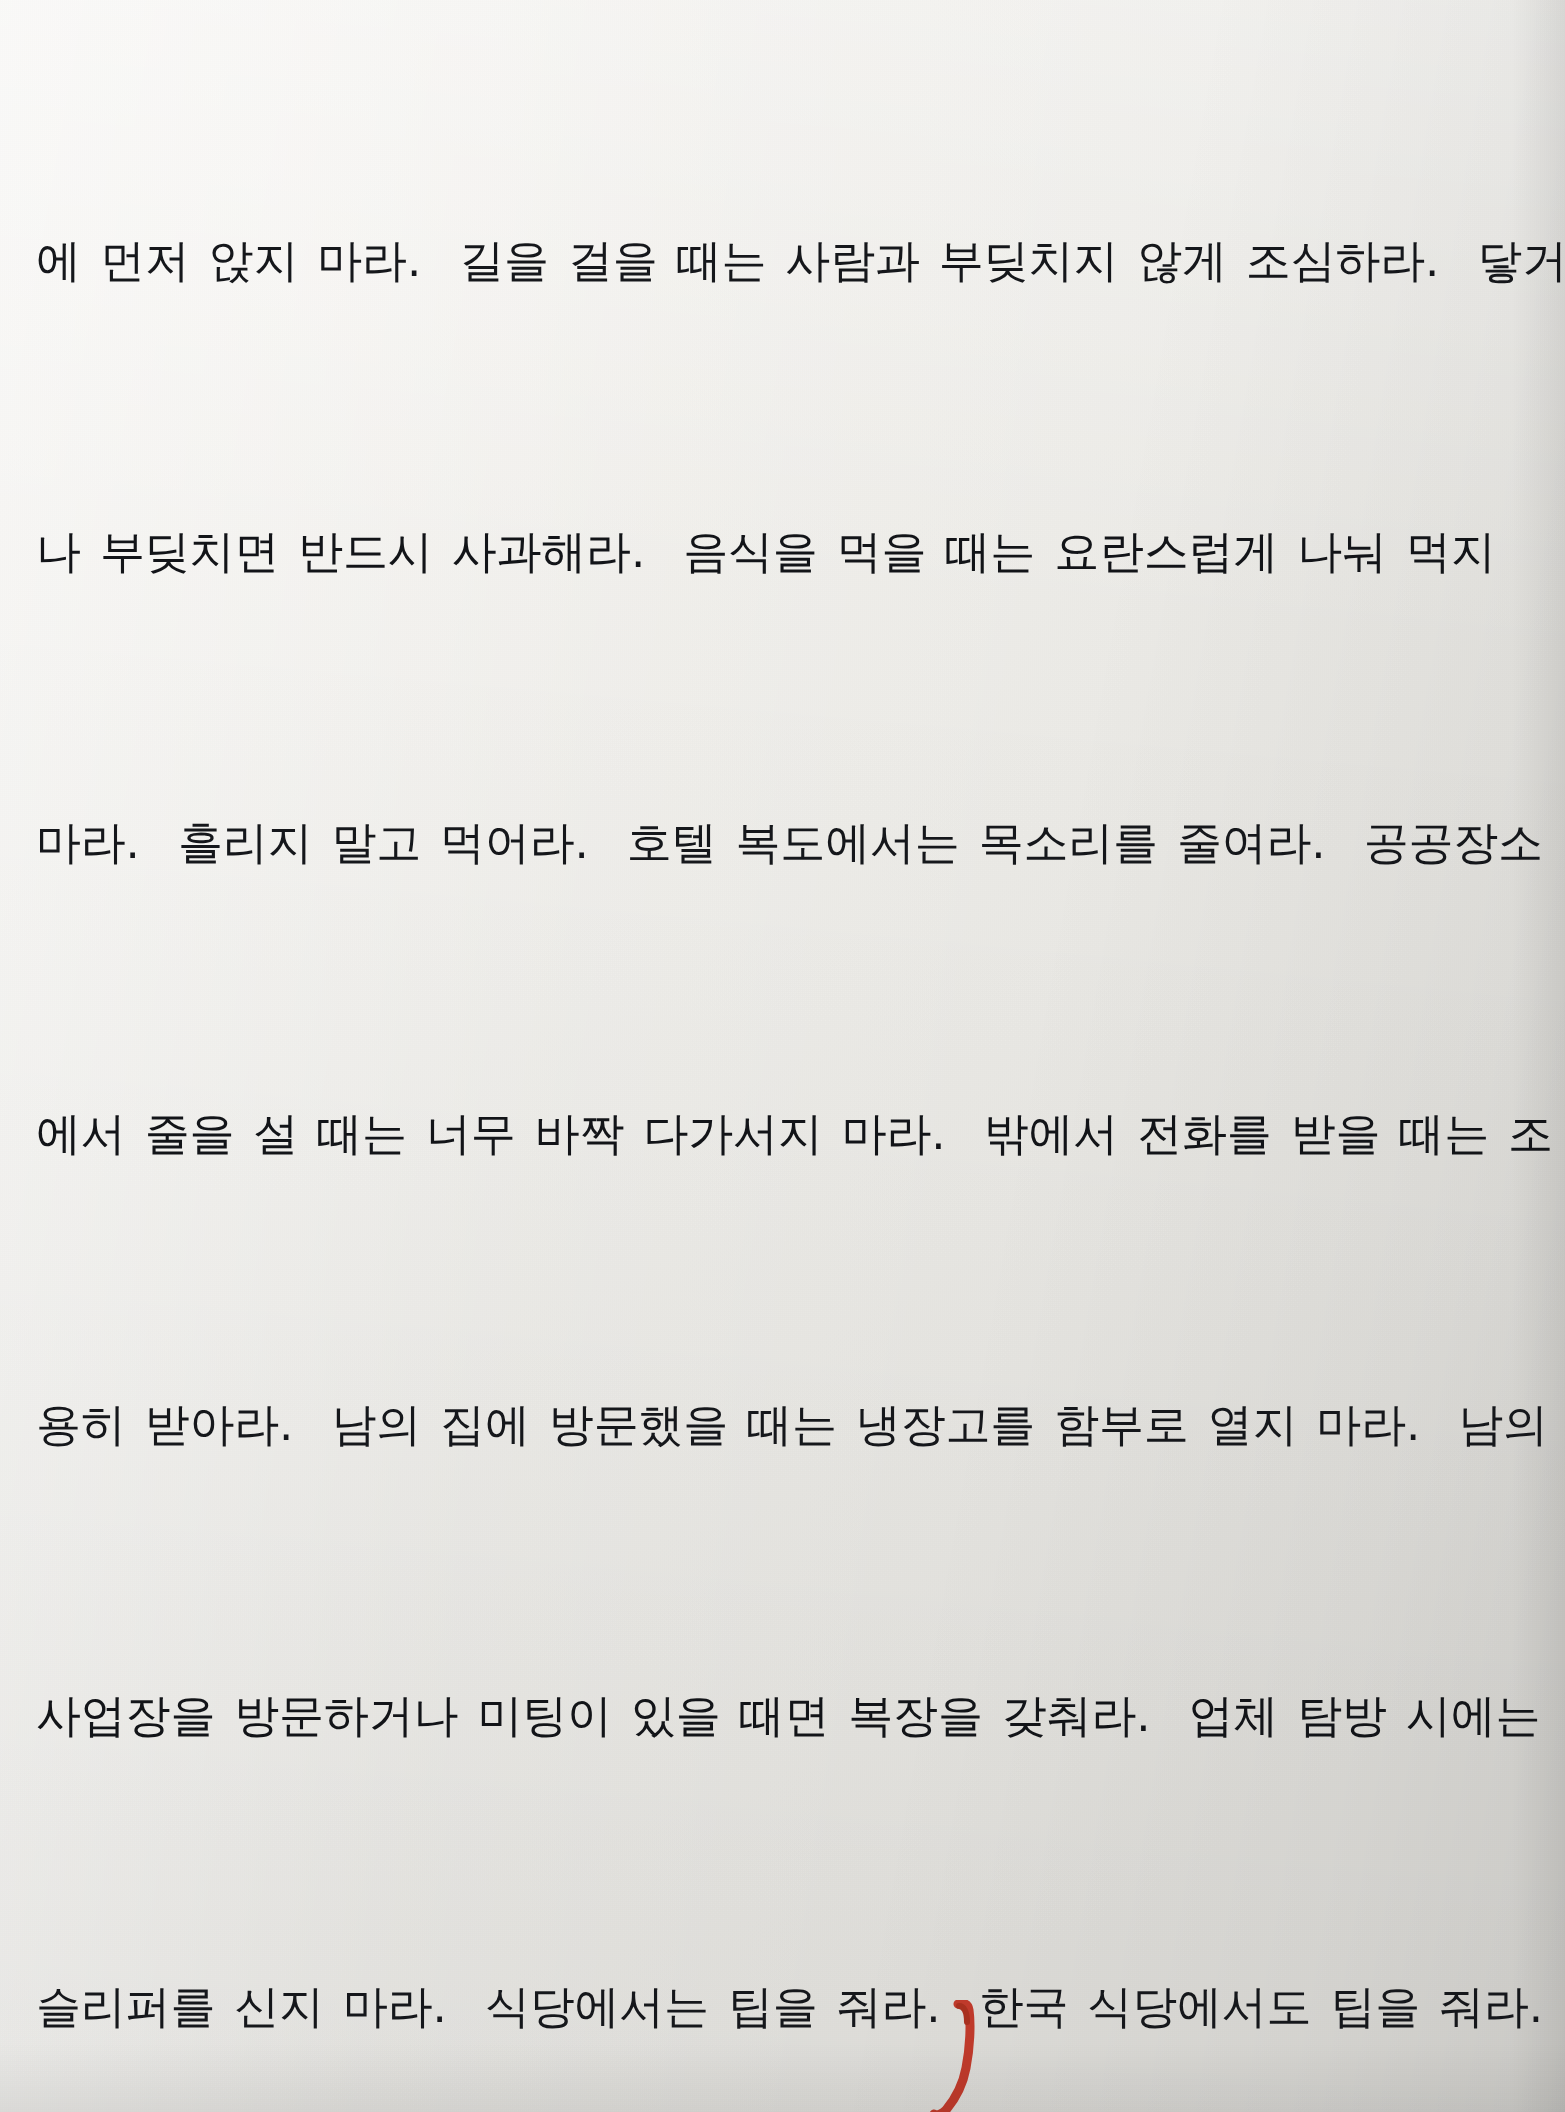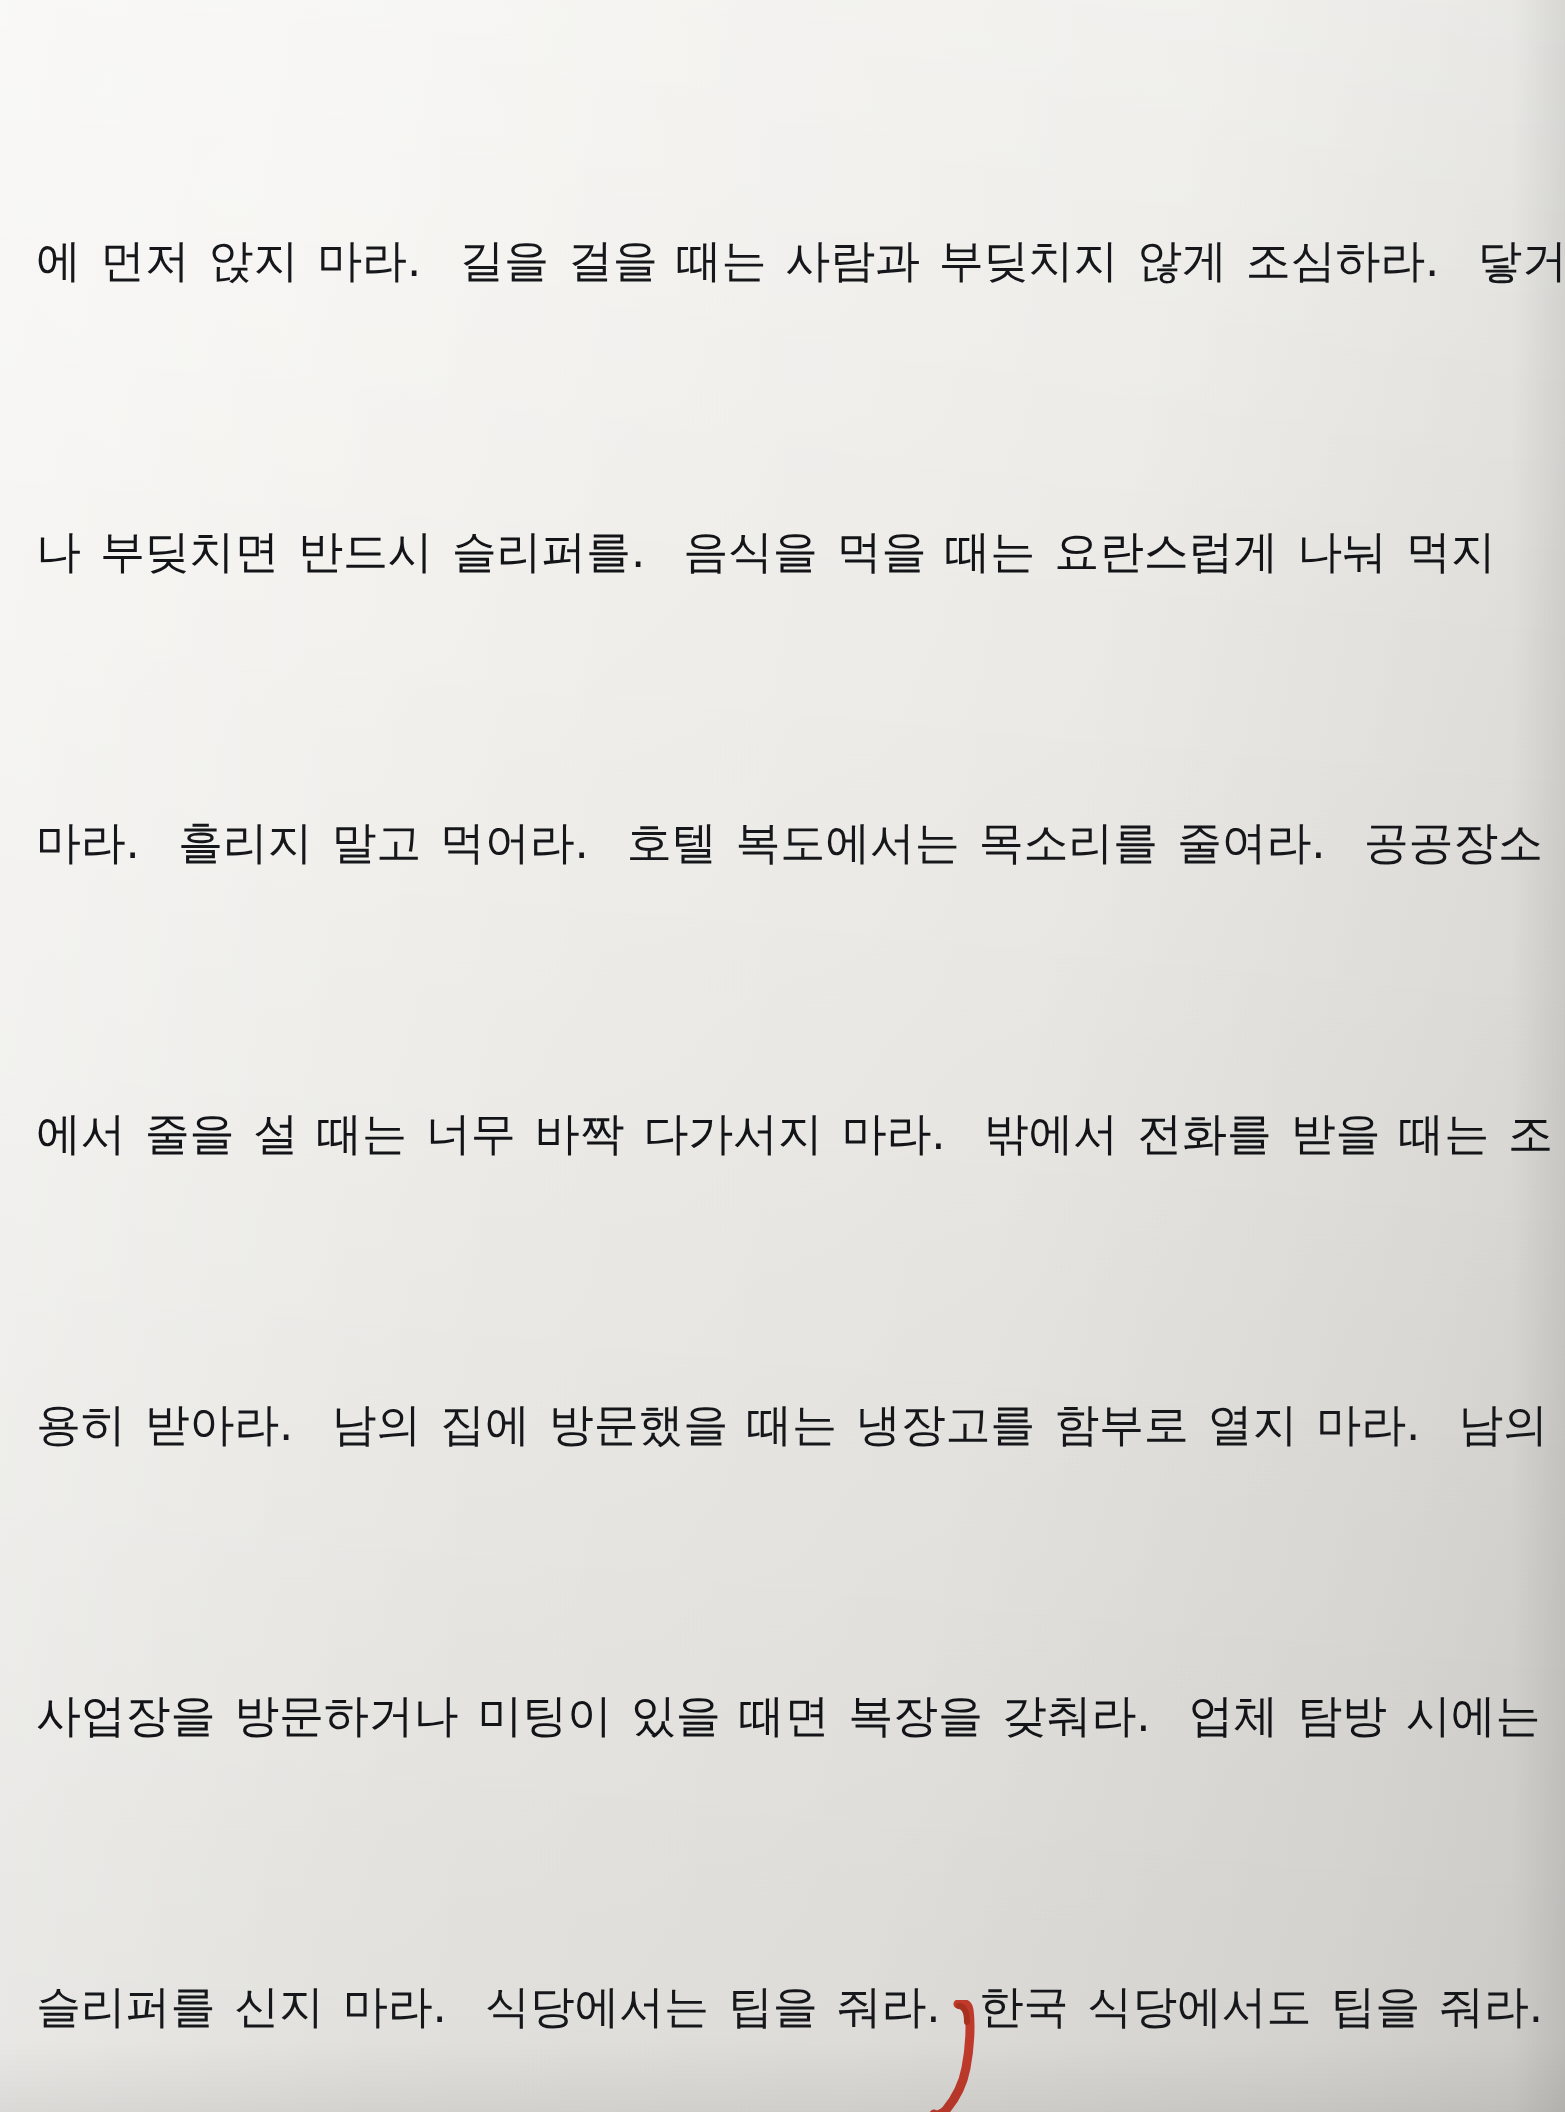--- a/index.html
+++ b/index.html
@@ -98,21 +98,21 @@
 </head>
 <body>
 
 <div id="page-scan">
 
   <div id="paper-shading"></div>
   <div id="paper-grain"></div>
 
   <div id="body-text">
     <span class="ln">에 먼저 앉지 마라.  길을 걸을 때는 사람과 부딪치지 않게 조심하라.  닿거</span>
-    <span class="ln">나 부딪치면 반드시 슬리퍼를.  음식을 먹을 때는 요란스럽게 나눠 먹지</span>
+    <span class="ln">나 부딪치면 반드시 사과해라.  음식을 먹을 때는 요란스럽게 나눠 먹지</span>
     <span class="ln">마라.  흘리지 말고 먹어라.  호텔 복도에서는 목소리를 줄여라.  공공장소</span>
     <span class="ln">에서 줄을 설 때는 너무 바짝 다가서지 마라.  밖에서 전화를 받을 때는 조</span>
     <span class="ln">용히 받아라.  남의 집에 방문했을 때는 냉장고를 함부로 열지 마라.  남의</span>
     <span class="ln">사업장을 방문하거나 미팅이 있을 때면 복장을 갖춰라.  업체 탐방 시에는</span>
     <span class="ln">슬리퍼를 신지 마라.  식당에서는 팁을 줘라.  한국 식당에서도 팁을 줘라.</span>
     
     
     
     
     

